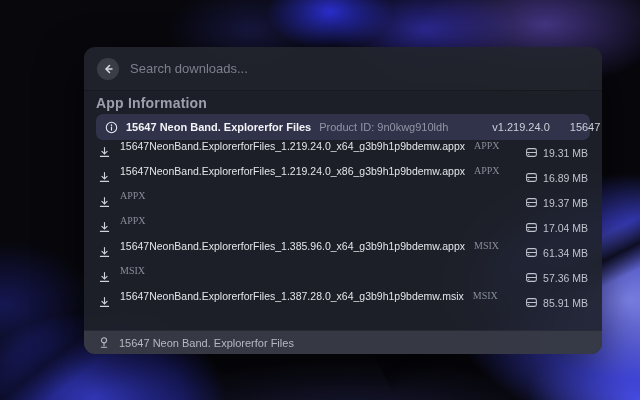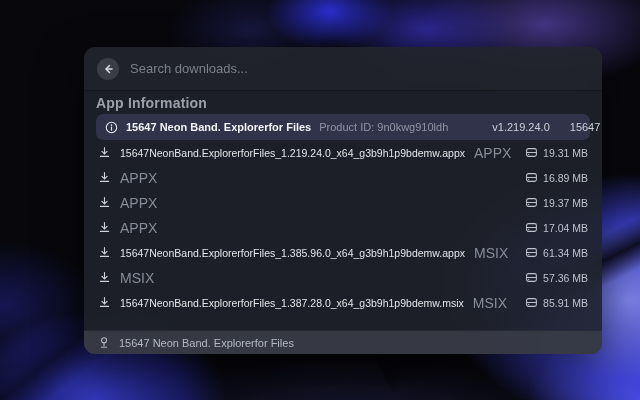--- a/index.html
+++ b/index.html
@@ -84,27 +84,27 @@
     padding:0 9px;
   }
   .info-name { font-size:11px; font-weight:bold; color:#f2f3f6; white-space:nowrap; }
   .info-pid  { font-size:11px; color:#9095a6; white-space:nowrap; flex:1; }
   .info-version, .info-publisher { font-size:11px; color:#ccd0da; white-space:nowrap;margin-left:36px; }
   .info-publisher { margin-left:12px; }
 
   .dl-list { display:flex; flex-direction:column; }
   .dl-row {
     height:25px; flex:0 0 25px;
-    display:flex; align-items:center; gap:9px;
+    display:flex; gap:9px;
     padding:0 2px;
     border-radius:5px;
     cursor:pointer;
   }
   .fname { font-size:10.5px; color:#e3e5ea; white-space:nowrap; }
-  .ftype { font-size:14px; color:#878d9a; white-space:nowrap; flex:1; }
+  .ftype { font-size:10px; color:#878d9a; white-space:nowrap; flex:1;font-family:Liberation Serif, serif; }
   .fsize-group { display:flex; align-items:center; gap:5px; }
   .fsize { font-size:10.5px; color:#bfc3cd; white-space:nowrap; }
 
   .panel-footer {
     flex:0 0 24px; height:24px;
     background:rgba(56,60,70,0.92);
     display:flex; align-items:center; gap:9px;
     padding:0 14px;
     border-top:1px solid rgba(0,0,0,0.25);
   }
@@ -180,20 +180,21 @@
         </div>
 
         <div class="dl-row">
           <span class="icon">
             <svg width="13" height="13" viewBox="0 0 16 16" fill="none" stroke="#cfd3db" stroke-width="1.4" stroke-linecap="round" stroke-linejoin="round">
               <path d="M8 2 V9.4"></path>
               <path d="M4.8 6.6 L8 9.8 L11.2 6.6"></path>
               <path d="M3 12.8 H13"></path>
             </svg>
           </span>
+          <span class="fname">15647NeonBand.ExplorerforFiles_1.219.24.0_x86_g3b9h1p9bdemw.appx</span>
           <span class="ftype">APPX</span>
           <span class="fsize-group">
             <span class="icon">
               <svg width="13" height="13" viewBox="0 0 16 16" fill="none" stroke="#bfc3cd" stroke-width="1.3">
                 <rect x="2" y="3.2" width="12" height="9.6" rx="2.2"></rect>
                 <path d="M2 8 H14"></path>
                 <circle cx="4.6" cy="10.4" r="0.8" fill="#bfc3cd" stroke="none"></circle>
               </svg>
             </span>
             <span class="fsize">16.89 MB</span>

